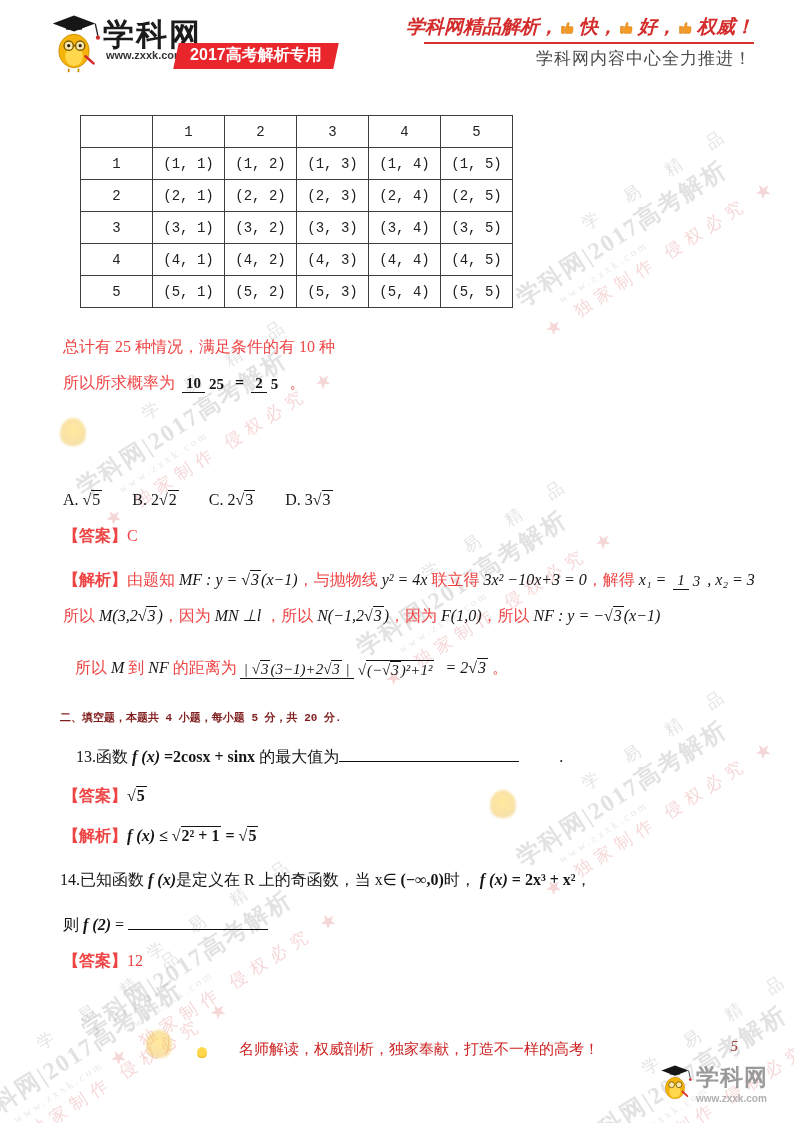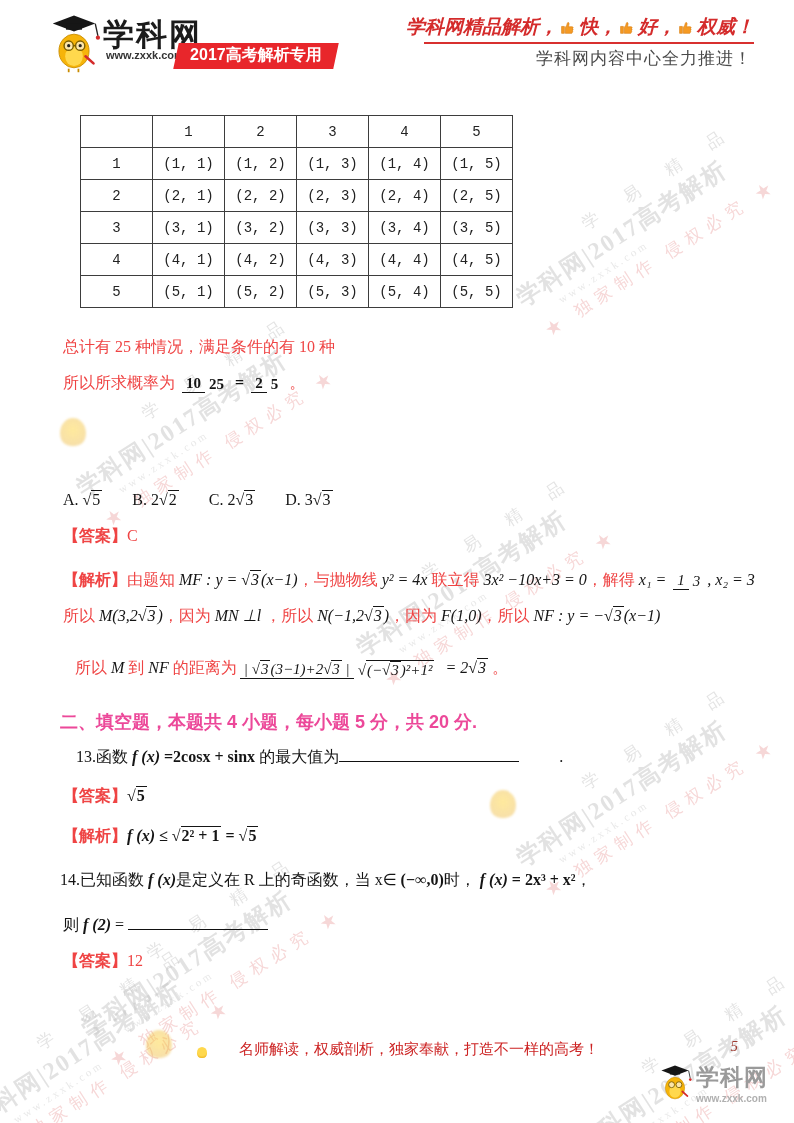--- a/index.html
+++ b/index.html
@@ -29,21 +29,21 @@
               font-family:"Liberation Mono",monospace;font-size:14px;color:#222;}
   table.pairs th,table.pairs td{border:1px solid #3d3d3d;width:71px;height:31px;
               text-align:center;font-weight:400;padding:0;}
 
   
   .para{position:absolute;font-size:16px;color:#151515;white-space:nowrap;}
   .wrap{white-space:normal;line-height:44px;text-align:justify;}
   .red{color:#ef4444;}
   .bold{font-weight:700;}
   .ital{font-style:italic;}
-  .heading{font-family:Liberation Sans, sans-serif;font-weight:700;font-size:18px;color:#ec4899;}
+  .heading{font-family:Liberation Mono, monospace;font-weight:700;font-size:11px;color:#7f1d1d;}
   .frac{display:inline-flex;flex-direction:row;align-items:center;vertical-align:middle;
         margin:12px 3px;line-height:1.15;font-size:15px;}
   .frac>.fn{border-bottom:1.5px solid currentColor;padding:0 4px;}
   .frac>.fd{padding:0 4px;}
   .sqrt{display:inline-block;white-space:nowrap;}
   .sqrt>.rsign{display:inline-block;}
   .sqrt>.rad{display:inline-block;border-top:1.2px solid currentColor;padding:0 2px 0 1px;}
   .blank{display:inline-block;border-bottom:1.2px solid #111;height:1em;vertical-align:baseline;}
   .gap{display:inline-block;}
 

